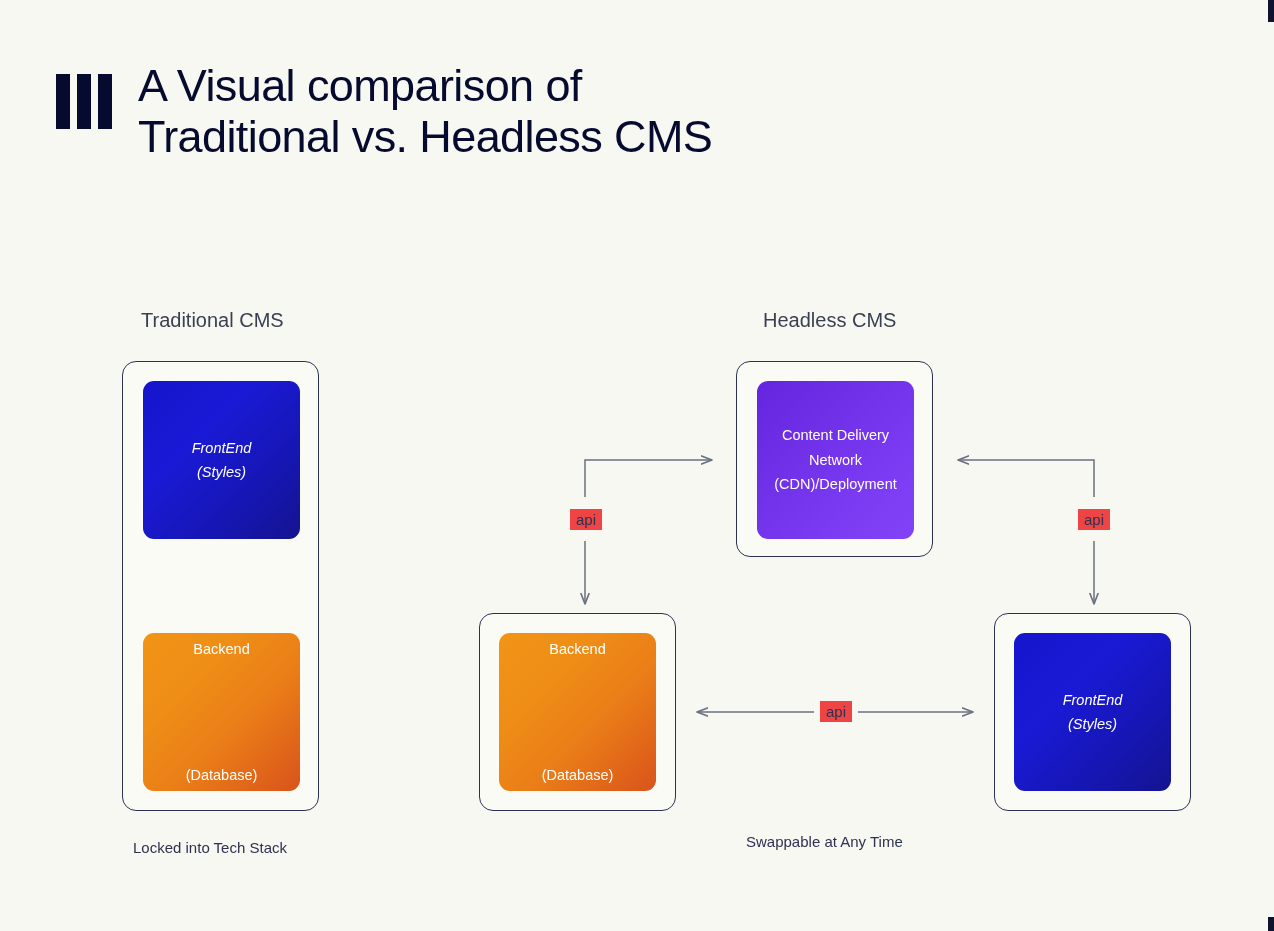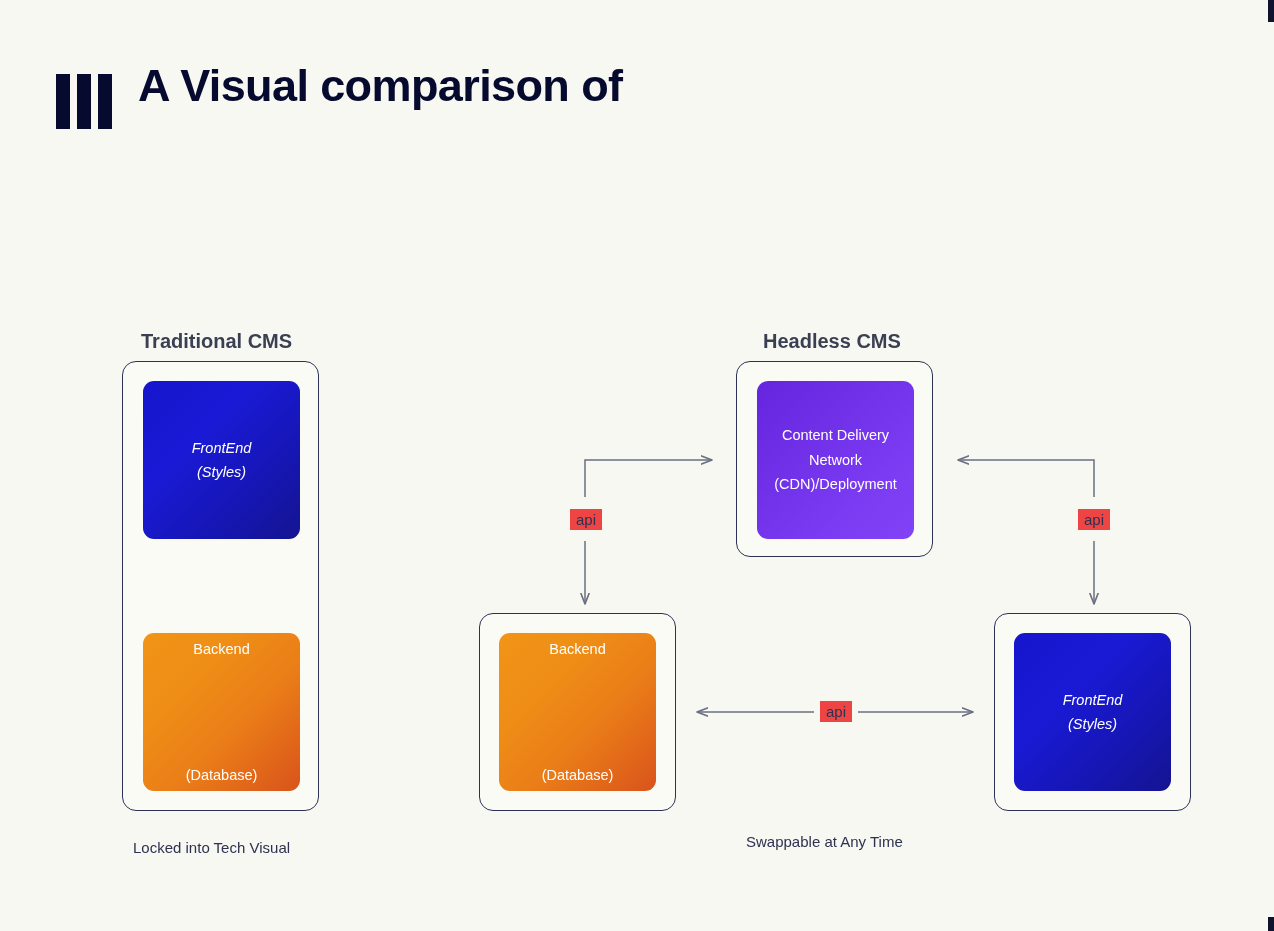--- a/index.html
+++ b/index.html
@@ -56,34 +56,33 @@
   .logo-bar {
     width: 14px;
     height: 55px;
     background: #060a2e;
   }
   .title-block {
     line-height: 1.14;
   }
   .title-line {
     font-size: 45px;
-    font-weight: 700;
+    font-weight: 400;
     letter-spacing: -0.6px;
     color: #060a2e;
     white-space: nowrap;
   }
 
   
   .section-heading {
     position: absolute;
     font-size: 20px;
-    font-weight: 700;
+    font-weight: 400;
     color: #3b3f52;
     white-space: nowrap;
-    margin-top: 21px;
   }
   #heading-traditional { left: 141px; top: 309px; }
   #heading-headless    { left: 763px; top: 309px; }
 
   
   .card {
     position: absolute;
     background: #fbfbf6;
     border: 1.3px solid #2e3156;
     border-radius: 14px;
@@ -168,20 +167,21 @@
   <div class="edge-strip-bottom"></div>
 
   <div class="header">
     <div class="logo-mark">
       <div class="logo-bar"></div>
       <div class="logo-bar"></div>
       <div class="logo-bar"></div>
     </div>
     <div class="title-block">
       <div class="title-line">A Visual comparison of</div>
+      <div class="title-line">Traditional vs. Headless CMS</div>
     </div>
   </div>
 
   <div class="section-heading" id="heading-traditional">Traditional CMS</div>
   <div class="section-heading" id="heading-headless">Headless CMS</div>
 
   <svg class="connectors" width="1274" height="931" viewBox="0 0 1274 931">
     <defs>
       <marker id="arrow-end" markerWidth="9" markerHeight="9" refX="7.5" refY="3.2" orient="auto" markerUnits="strokeWidth">
         <path d="M0.5,0.5 L7.5,3.2 L0.5,5.9" fill="none" stroke="#6b6f82" stroke-width="1.1" stroke-linecap="round" stroke-linejoin="round"></path>
@@ -227,21 +227,21 @@
   <div class="node node-blue" id="node-frontend-t">
     <span class="node-line">FrontEnd</span>
     <span class="node-line">(Styles)</span>
   </div>
 
   <div class="node node-orange" id="node-backend-t">
     <span class="node-line">Backend</span>
     <span class="node-line">(Database)</span>
   </div>
 
-  <div class="caption" id="caption-traditional">Locked into Tech Visual</div>
+  <div class="caption" id="caption-traditional">Locked into Tech Stack</div>
 
   <div class="card" id="card-cdn"></div>
   <div class="card" id="card-backend-h"></div>
   <div class="card" id="card-frontend-h"></div>
 
   <div class="node node-purple" id="node-cdn">
     <span class="node-line">Content Delivery</span>
     <span class="node-line">Network</span>
     <span class="node-line">(CDN)/Deployment</span>
   </div>

